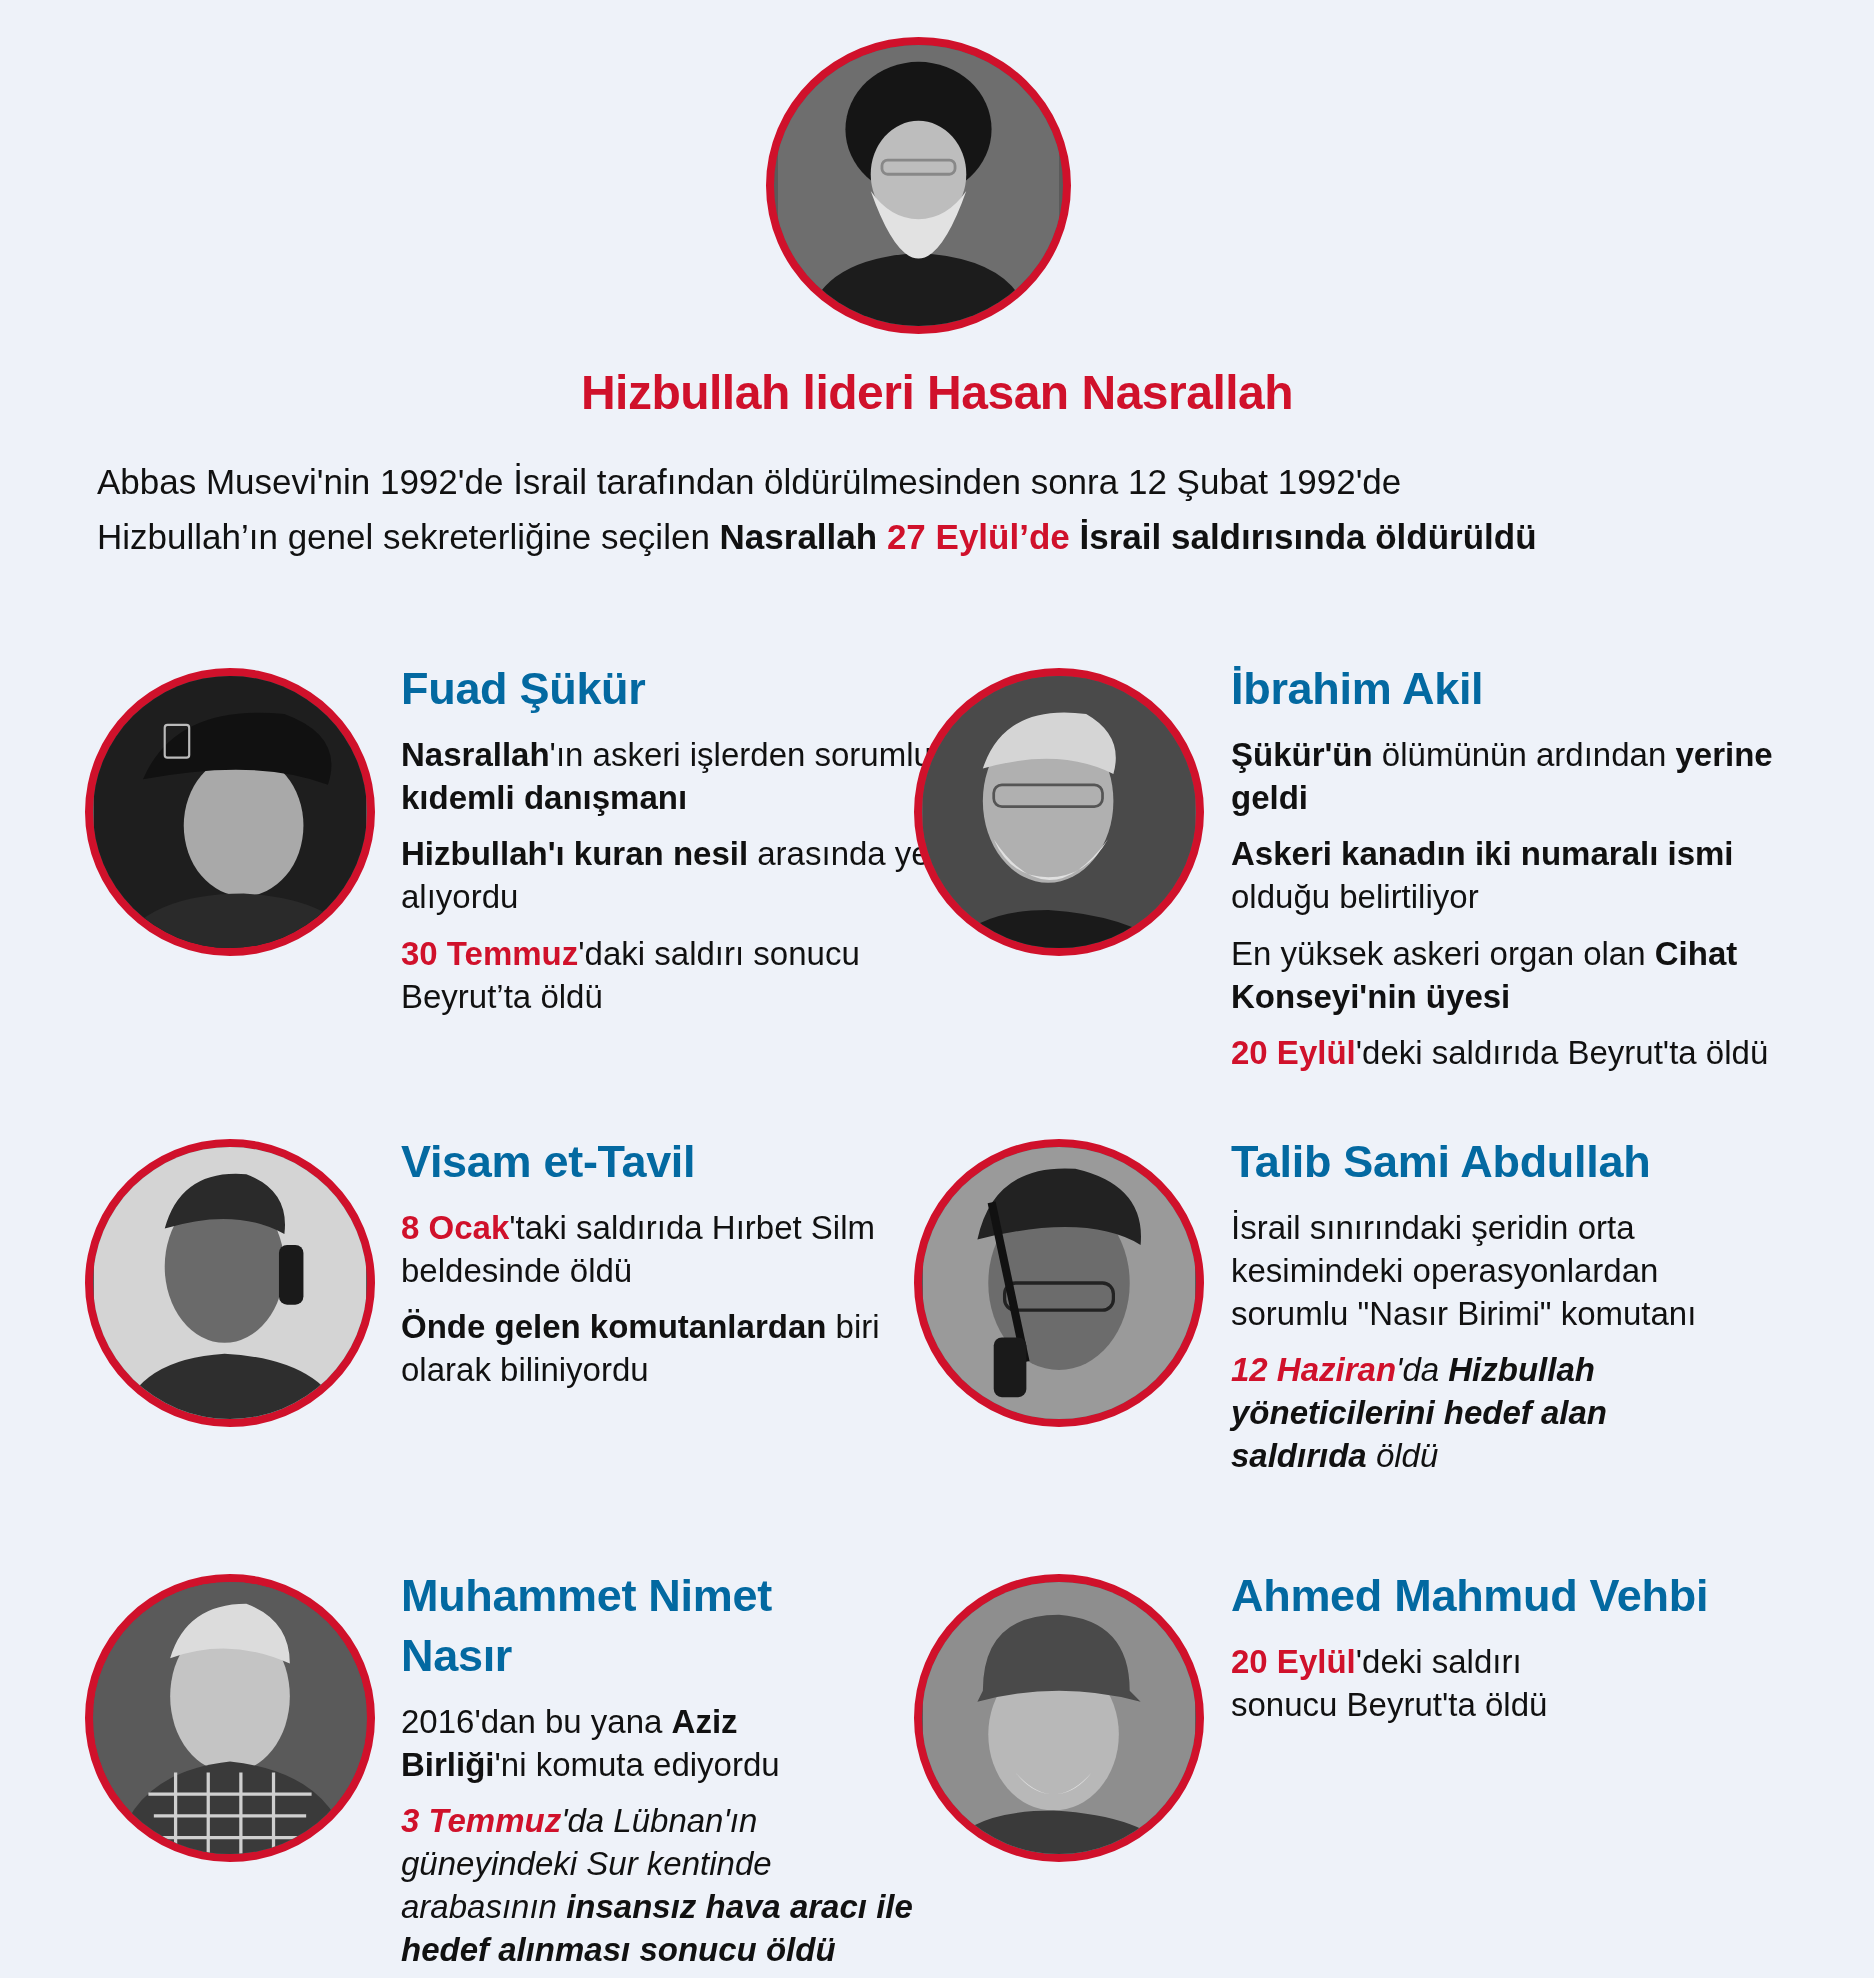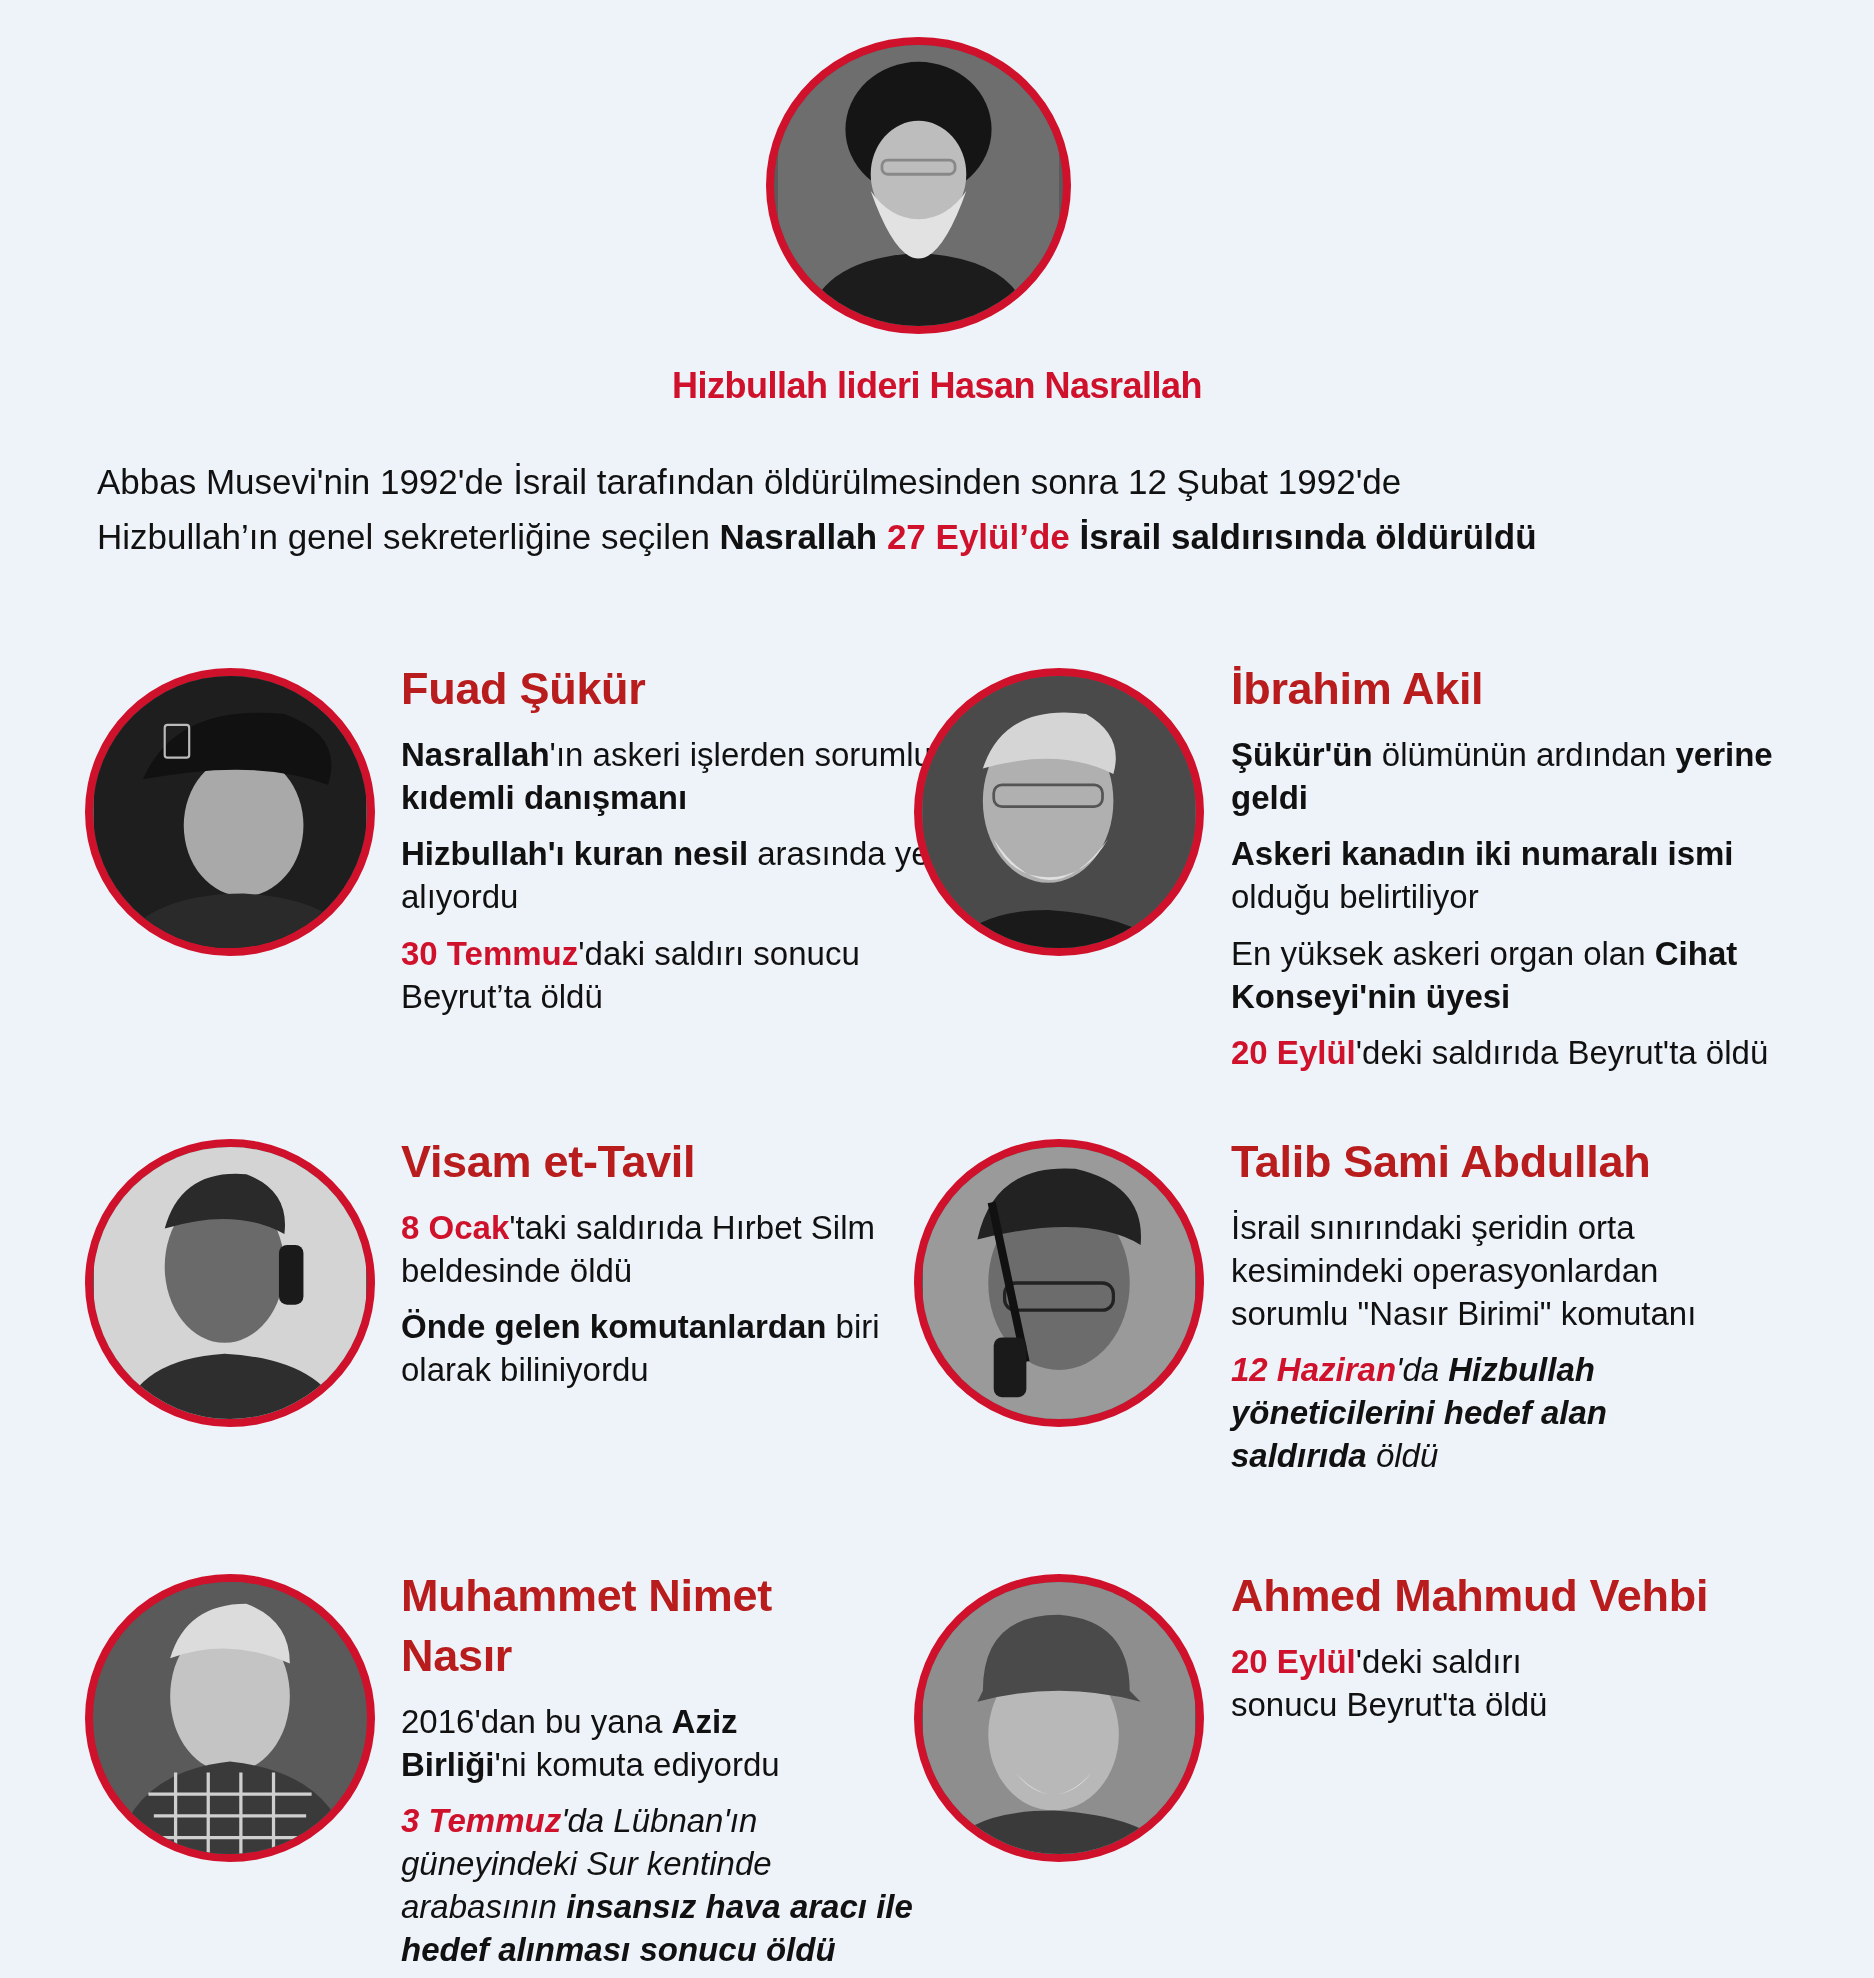--- a/index.html
+++ b/index.html
@@ -20,34 +20,34 @@
     border: 8.7px solid #D0112B;
     overflow: hidden;
     background: #5a5a5a;
   }
   .portrait svg { display: block; width: 100%; height: 100%; }
 
   #leader-portrait { left: 766px; top: 37px; width: 305px; height: 297px; }
 
   .leader-title {
     position: absolute; left: 0; width: 1874px; top: 365px;
-    text-align: center; font-size: 36px; font-weight: bold; color: #D0112B;
+    text-align: center; font-size: 48px; font-weight: bold; color: #D0112B;
     letter-spacing: -0.5px;
   }
   .leader-intro {
     position: absolute; left: 97px; width: 1681px; top: 454px;
     text-align: left; font-size: 35px; line-height: 55px;
   }
 
   .card-text {
     position: absolute; width: 541px;
   }
   .card-text.right { width: 599px; }
   .card-name {
-    font-size: 45px; font-weight: bold; color: #b91c1c; line-height: 60px;
+    font-size: 45px; font-weight: bold; color: #0369a1; line-height: 60px;
     margin-bottom: 13.5px; letter-spacing: -0.3px;
   }
   .card-p {
     font-size: 33px; line-height: 43px; margin: 0 0 13.5px 0;
   }
 </style>
 </head>
 <body>
 
 <svg width="0" height="0" style="position:absolute">

